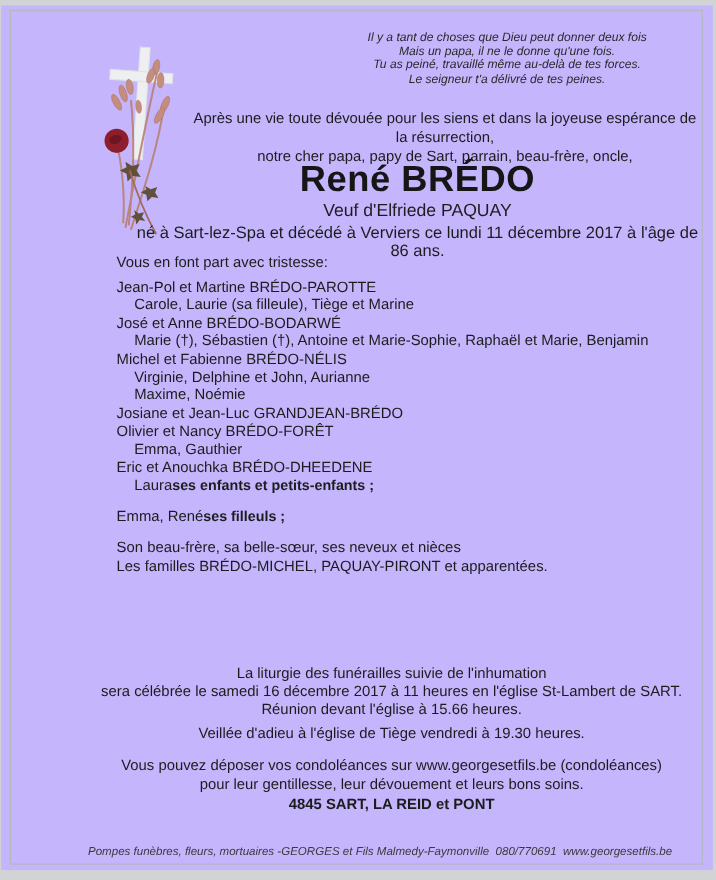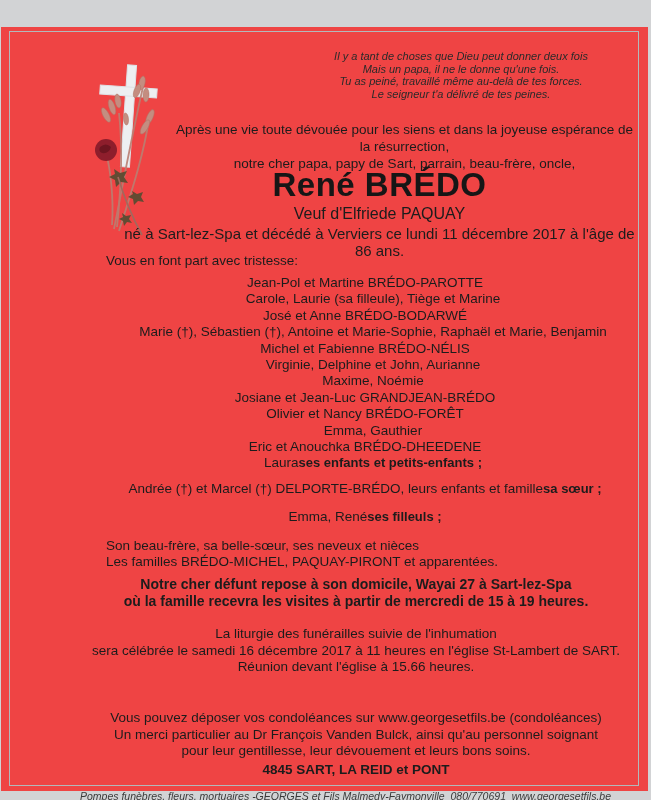--- a/index.html
+++ b/index.html
@@ -5,22 +5,21 @@
   html,body{margin:0;padding:0;}
   body{
     width:651px;height:800px;position:relative;overflow:hidden;
     background:#d2d3d5;
     font-family:"Liberation Sans","DejaVu Sans",sans-serif;
     color:#1c1c1c;
     -webkit-font-smoothing:antialiased;
   }
   .page{
     position:absolute;left:1px;top:5px;right:3px;bottom:9px;
-    background:#ef4444;
-    margin-top:22px;
+    background:#c4b5fd;
   }
   .frame{
     position:absolute;left:8px;top:4px;right:9px;bottom:5px;
     border:1.5px solid #b3b8bb;
     pointer-events:none;
   }
   .art{position:absolute;left:83px;top:30px;width:95px;height:190px;}
   .epigraph{
     position:absolute;top:23px;left:285px;width:350px;
     text-align:center;font-style:italic;font-size:11px;line-height:12.6px;
@@ -36,21 +35,21 @@
   .name{font-size:33px;font-weight:bold;line-height:37px;letter-spacing:.5px;color:#161616;text-align:center;}
   .spouse{font-size:16px;line-height:20px;margin-top:1px;}
   .life{font-size:15px;line-height:17px;margin-top:1px;}
   .announce{
     position:absolute;top:226px;left:105px;font-size:13.5px;
   }
   .family{
     position:absolute;top:248px;left:105px;right:24px;
     font-size:13.5px;line-height:16.4px;
   }
-  .row{display:flex;justify-content:center;align-items:baseline;}
+  .row{display:flex;justify-content:flex-start;align-items:baseline;}
   .row .lt{white-space:nowrap;}
   .child{padding-left:16px;}
   .annot{font-weight:bold;font-size:13px;white-space:nowrap;}
   .gap-sm{margin-top:9px;}
   .gap-md{margin-top:12px;}
   .center-block{
     position:absolute;left:70px;right:7px;text-align:center;
     font-size:13.5px;line-height:16.5px;
   }
   .bold{font-weight:bold;}
@@ -156,46 +155,38 @@
         <span class="lt child">Emma, Gauthier</span>
       </div>
     <div class="row">
         <span class="lt">Eric et Anouchka BRÉDO-DHEEDENE</span>
       </div>
     <div class="row">
       <span class="lt child">Laura</span>
       <span class="annot">ses enfants et petits-enfants ;</span>
     </div>
 
-    <div class="row gap-sm">
-      <span class="lt">Andrée (†) et Marcel (†) DELPORTE-BRÉDO, leurs enfants et famille</span>
-      <span class="annot">sa sœur ;</span>
-    </div>
     <div class="row gap-md">
       <span class="lt">Emma, René</span>
       <span class="annot">ses filleuls ;</span>
     </div>
 
     <div class="gap-md">Son beau-frère, sa belle-sœur, ses neveux et nièces</div>
     <div>Les familles BRÉDO-MICHEL, PAQUAY-PIRONT et apparentées.</div>
   </div>
 
-  <div class="center-block visits bold">
-    <div>Notre cher défunt repose à son domicile, Wayai 27 à Sart-lez-Spa</div>
-    <div>où la famille recevra les visites à partir de mercredi de 15 à 19 heures.</div>
-  </div>
 
   <div class="center-block funeral">
     <div>La liturgie des funérailles suivie de l'inhumation</div>
     <div>sera célébrée le samedi 16 décembre 2017 à 11 heures en l'église St-Lambert de SART.</div>
     <div>Réunion devant l'église à 15.66 heures.</div>
   </div>
 
+  <div class="center-block vigil">Veillée d'adieu à l'église de Tiège vendredi à 19.30 heures.</div>
 
   <div class="center-block condolences">
     <div>Vous pouvez déposer vos condoléances sur www.georgesetfils.be (condoléances)</div>
-    <div>Un merci particulier au Dr François Vanden Bulck, ainsi qu'au personnel soignant</div>
     <div>pour leur gentillesse, leur dévouement et leurs bons soins.</div>
     <div class="address">4845 SART, LA REID et PONT</div>
   </div>
 
   <div class="footer">Pompes funèbres, fleurs, mortuaires -GEORGES et Fils Malmedy-Faymonville&nbsp;&nbsp;080/770691&nbsp;&nbsp;www.georgesetfils.be</div>
 </div>
 
 </body></html>

